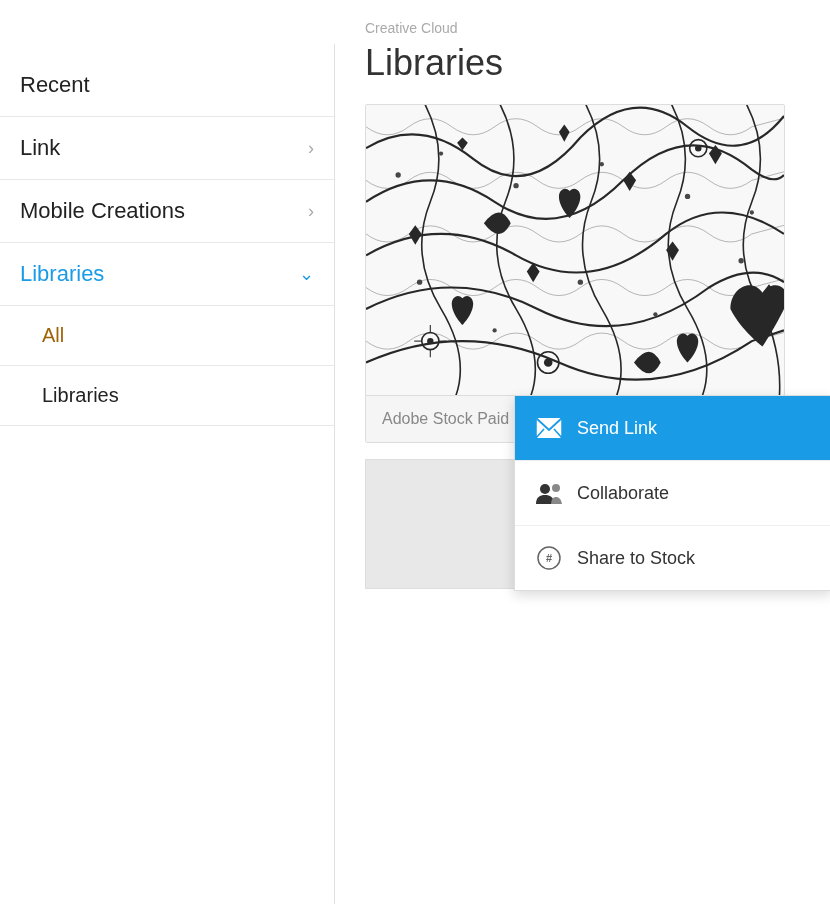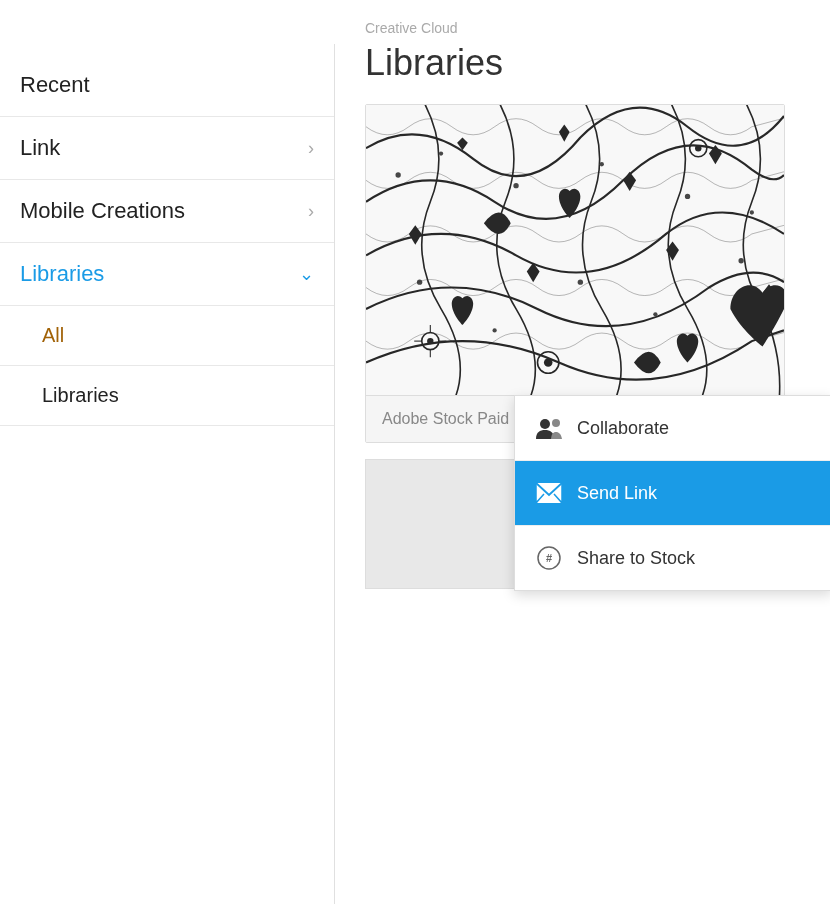--- a/index.html
+++ b/index.html
@@ -272,42 +272,42 @@
         </g>
       </svg>
     </div>
     <div class="card-footer">
       <span class="card-footer-label">Adobe Stock Paid</span>
       <span class="card-footer-arrow">▼</span>
     </div>
   </div>
 
   <div class="dropdown-menu">
+    <div class="dropdown-item highlighted">
+      <div class="dropdown-icon">
+        <svg width="26" height="20" viewBox="0 0 26 20" fill="none" xmlns="http://www.w3.org/2000/svg">
+          <rect x="0" y="0" width="26" height="20" rx="2" fill="white"></rect>
+          <path d="M0,0 L13,12 L26,0" stroke="#1a9be6" stroke-width="2" fill="none"></path>
+          <path d="M0,0 L0,20 L8,11" stroke="#1a9be6" stroke-width="1.5" fill="none"></path>
+          <path d="M26,0 L26,20 L18,11" stroke="#1a9be6" stroke-width="1.5" fill="none"></path>
+        </svg>
+      </div>
+      <span>Send Link</span>
+    </div>
     <div class="dropdown-item">
       <div class="dropdown-icon">
         <svg width="26" height="22" viewBox="0 0 26 22" fill="none" xmlns="http://www.w3.org/2000/svg">
           <circle cx="9" cy="7" r="5" fill="#333"></circle>
           <path d="M0,22 C0,15 4,13 9,13 C14,13 18,15 18,22" fill="#333"></path>
           <circle cx="20" cy="6" r="4" fill="#888"></circle>
           <path d="M15,22 C15.5,17 17,15 20,15 C23,15 25,17 26,22" fill="#888"></path>
         </svg>
       </div>
       <span>Collaborate</span>
     </div>
-    <div class="dropdown-item highlighted">
-      <div class="dropdown-icon">
-        <svg width="26" height="20" viewBox="0 0 26 20" fill="none" xmlns="http://www.w3.org/2000/svg">
-          <rect x="0" y="0" width="26" height="20" rx="2" fill="white"></rect>
-          <path d="M0,0 L13,12 L26,0" stroke="#1a9be6" stroke-width="2" fill="none"></path>
-          <path d="M0,0 L0,20 L8,11" stroke="#1a9be6" stroke-width="1.5" fill="none"></path>
-          <path d="M26,0 L26,20 L18,11" stroke="#1a9be6" stroke-width="1.5" fill="none"></path>
-        </svg>
-      </div>
-      <span>Send Link</span>
-    </div>
     <div class="dropdown-item">
       <div class="dropdown-icon">
         <svg width="24" height="24" viewBox="0 0 24 24" fill="none" xmlns="http://www.w3.org/2000/svg">
           <circle cx="12" cy="12" r="11" stroke="#666" stroke-width="1.5"></circle>
           <text x="12" y="16" text-anchor="middle" font-size="11" fill="#666" font-weight="bold">#</text>
         </svg>
       </div>
       <span>Share to Stock</span>
     </div>
   </div>

